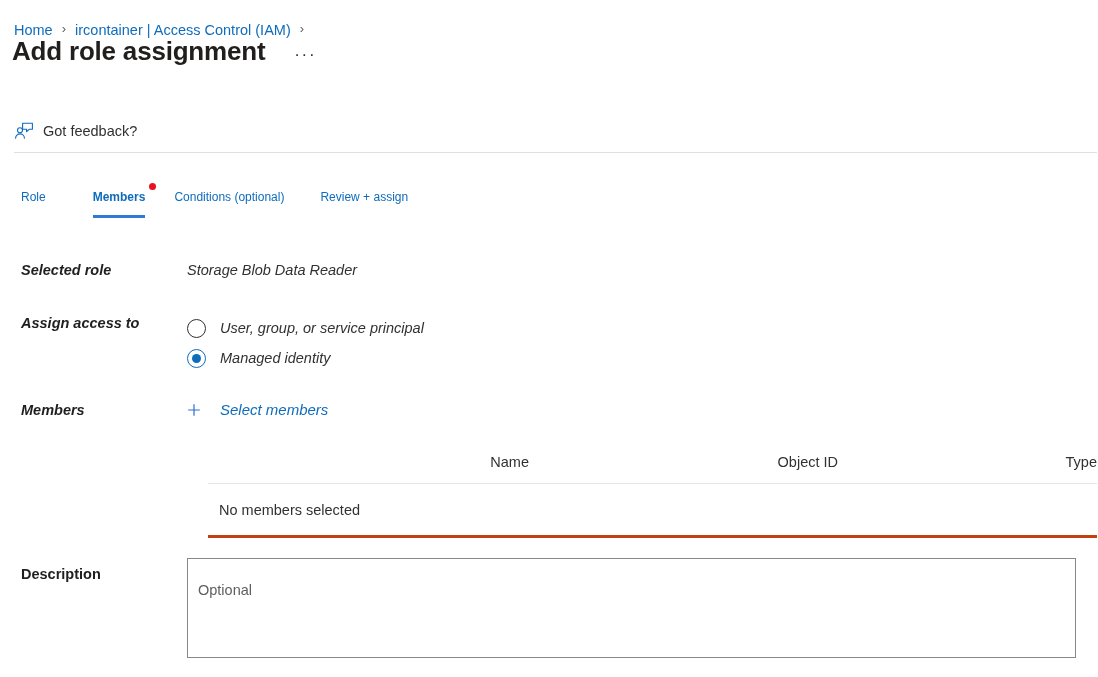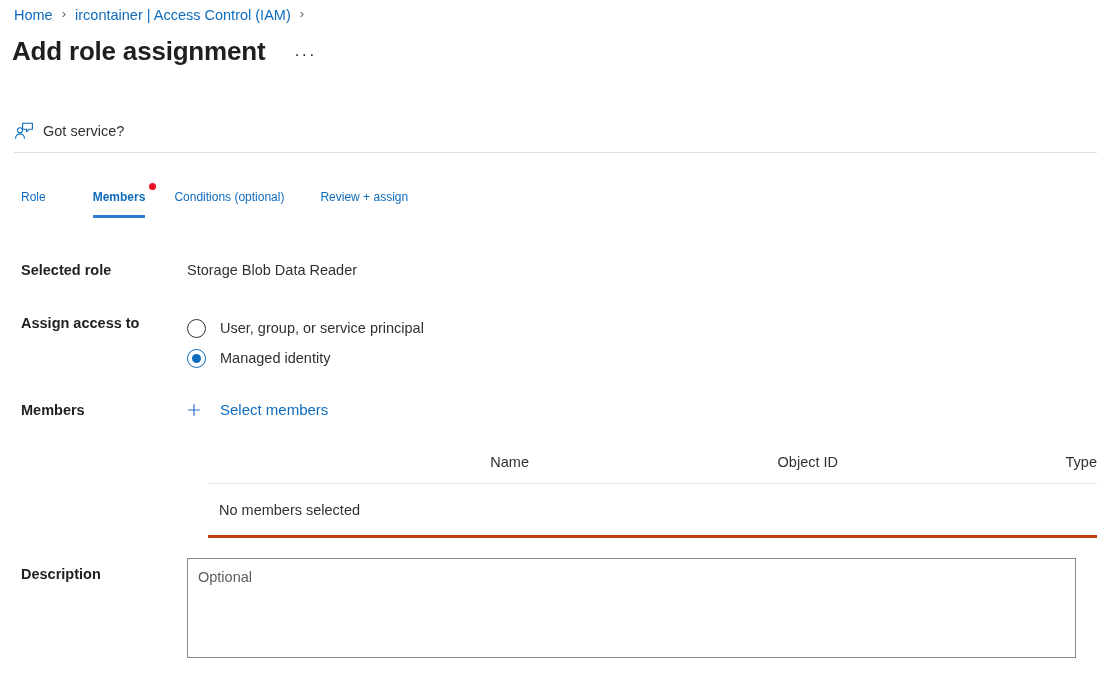--- a/index.html
+++ b/index.html
@@ -13,21 +13,21 @@
     font-family: "Liberation Sans", sans-serif;
     color: #323130;
     overflow: hidden;
     position: relative;
   }
 
   
   .breadcrumb {
     position: absolute;
     left: 14px;
-    top: 5px;
+    top: 20px;
     display: flex;
     align-items: center;
     font-size: 14.5px;
     line-height: 20px;
     color: #0f6cbd;
     white-space: nowrap;
   }
   .breadcrumb a {
     color: #0f6cbd;
     text-decoration: none;
@@ -144,20 +144,21 @@
   .form {
     position: absolute;
     left: 0;
     top: 250px;
     width: 1098px;
   }
   .row {
     position: relative;
     display: flex;
     align-items: flex-start;
+    font-style: italic;
   }
   .row-label {
     width: 187px;
     padding-left: 21px;
     box-sizing: border-box;
     font-size: 14.5px;
     font-weight: 700;
     color: #201f1e;
     line-height: 20px;
   }
@@ -290,21 +291,21 @@
   }
   .desc-box {
     width: 889px;
     height: 100px;
     box-sizing: border-box;
     border: 1px solid #8a8886;
     background: #ffffff;
     font-family: "Liberation Sans", sans-serif;
     font-size: 14.5px;
     color: #323130;
-    padding: 8px 10px;
+    padding: 21px 10px;
     resize: none;
     outline: none;
     line-height: 20px;
   }
   .desc-box::placeholder { color: #605e5c; }
 </style>
 </head>
 <body>
 
 <div class="breadcrumb">
@@ -320,21 +321,21 @@
 </div>
 
 <div class="command-bar">
   <span class="cmd-icon">
     <svg width="20" height="20" viewBox="0 0 20 20" fill="none" xmlns="http://www.w3.org/2000/svg">
       <circle cx="6" cy="9.2" r="2.5" stroke="#0f6cbd" stroke-width="1.1" fill="none"></circle>
       <path d="M1.6 17.2c0-2.5 2-4.3 4.4-4.3s4.4 1.8 4.4 4.3" stroke="#0f6cbd" stroke-width="1.1" fill="none" stroke-linecap="round"></path>
       <path d="M8.6 2.2h9.8v6.1h-3.3l-2.5 2.4V8.3H8.6V2.2z" stroke="#0f6cbd" stroke-width="1.1" fill="none" stroke-linejoin="round"></path>
     </svg>
   </span>
-  <span class="cmd-label">Got service?</span>
+  <span class="cmd-label">Got feedback?</span>
 </div>
 <div class="cmd-divider"></div>
 
 <div class="tabs">
   <div class="tab spacer-role">
     <span>Role</span>
   </div>
   <div class="tab spacer-mem active">
     <span>Members</span>
     <span class="tab-dot"></span>

